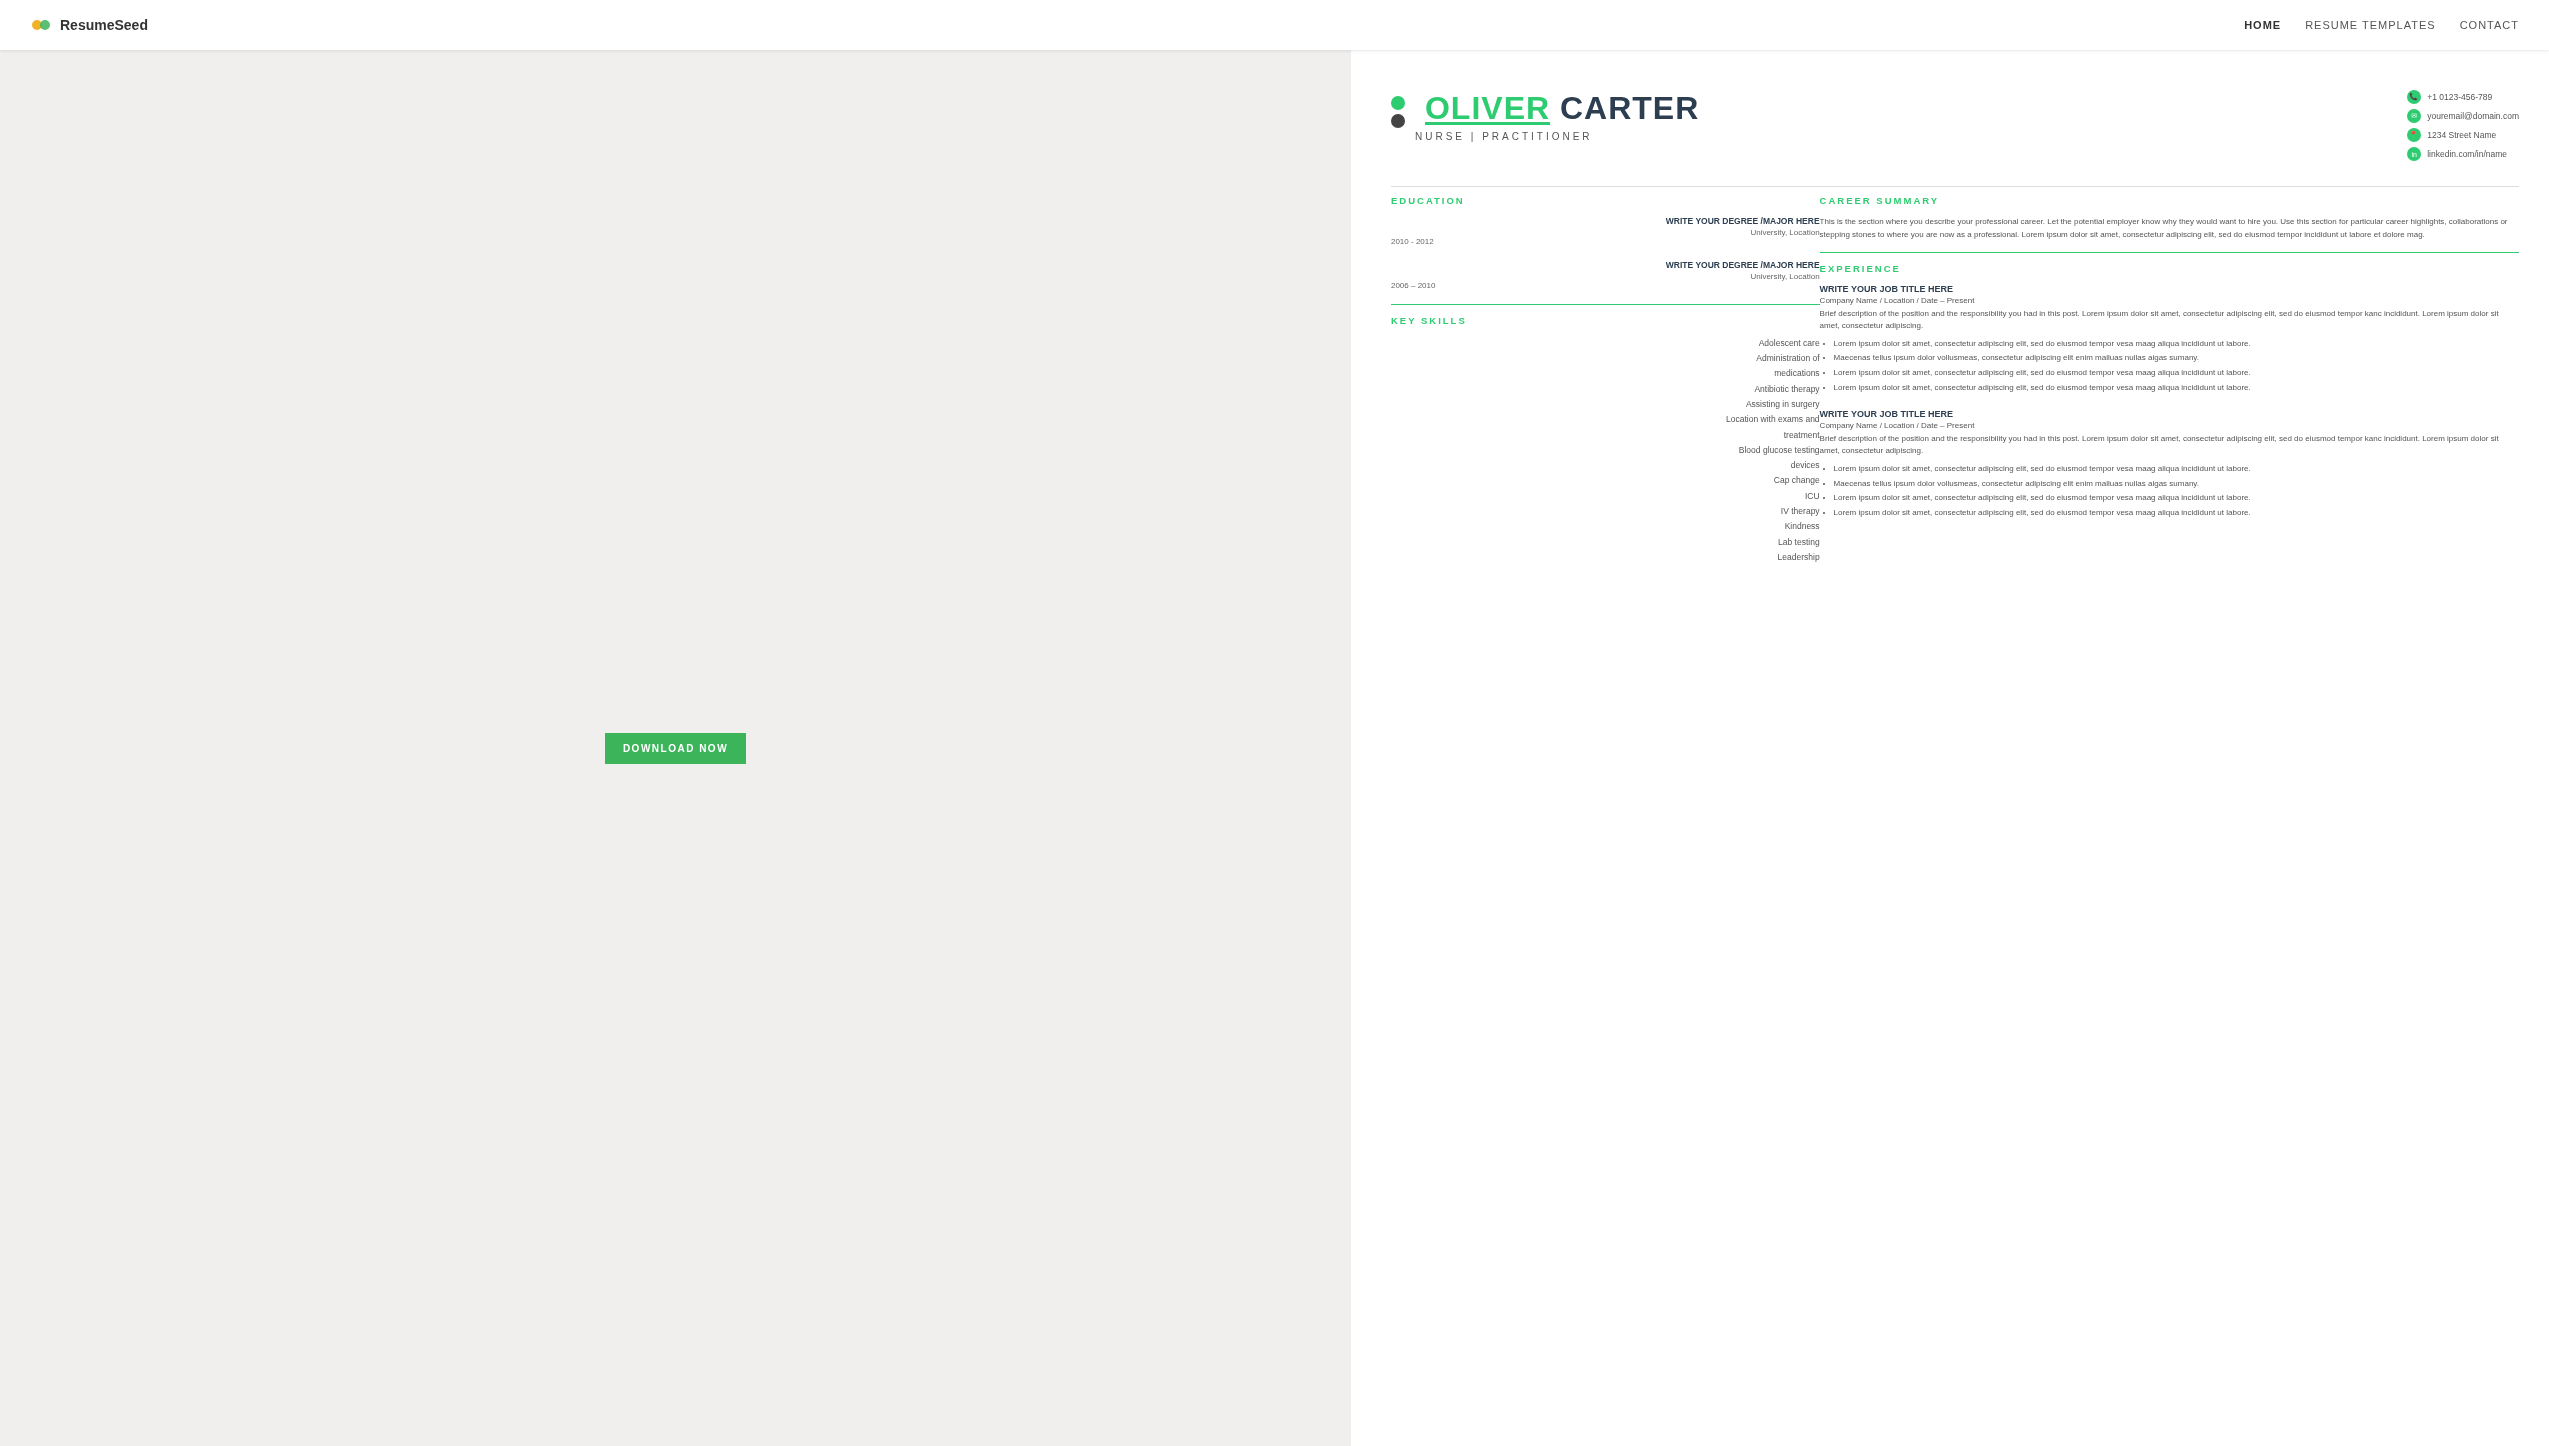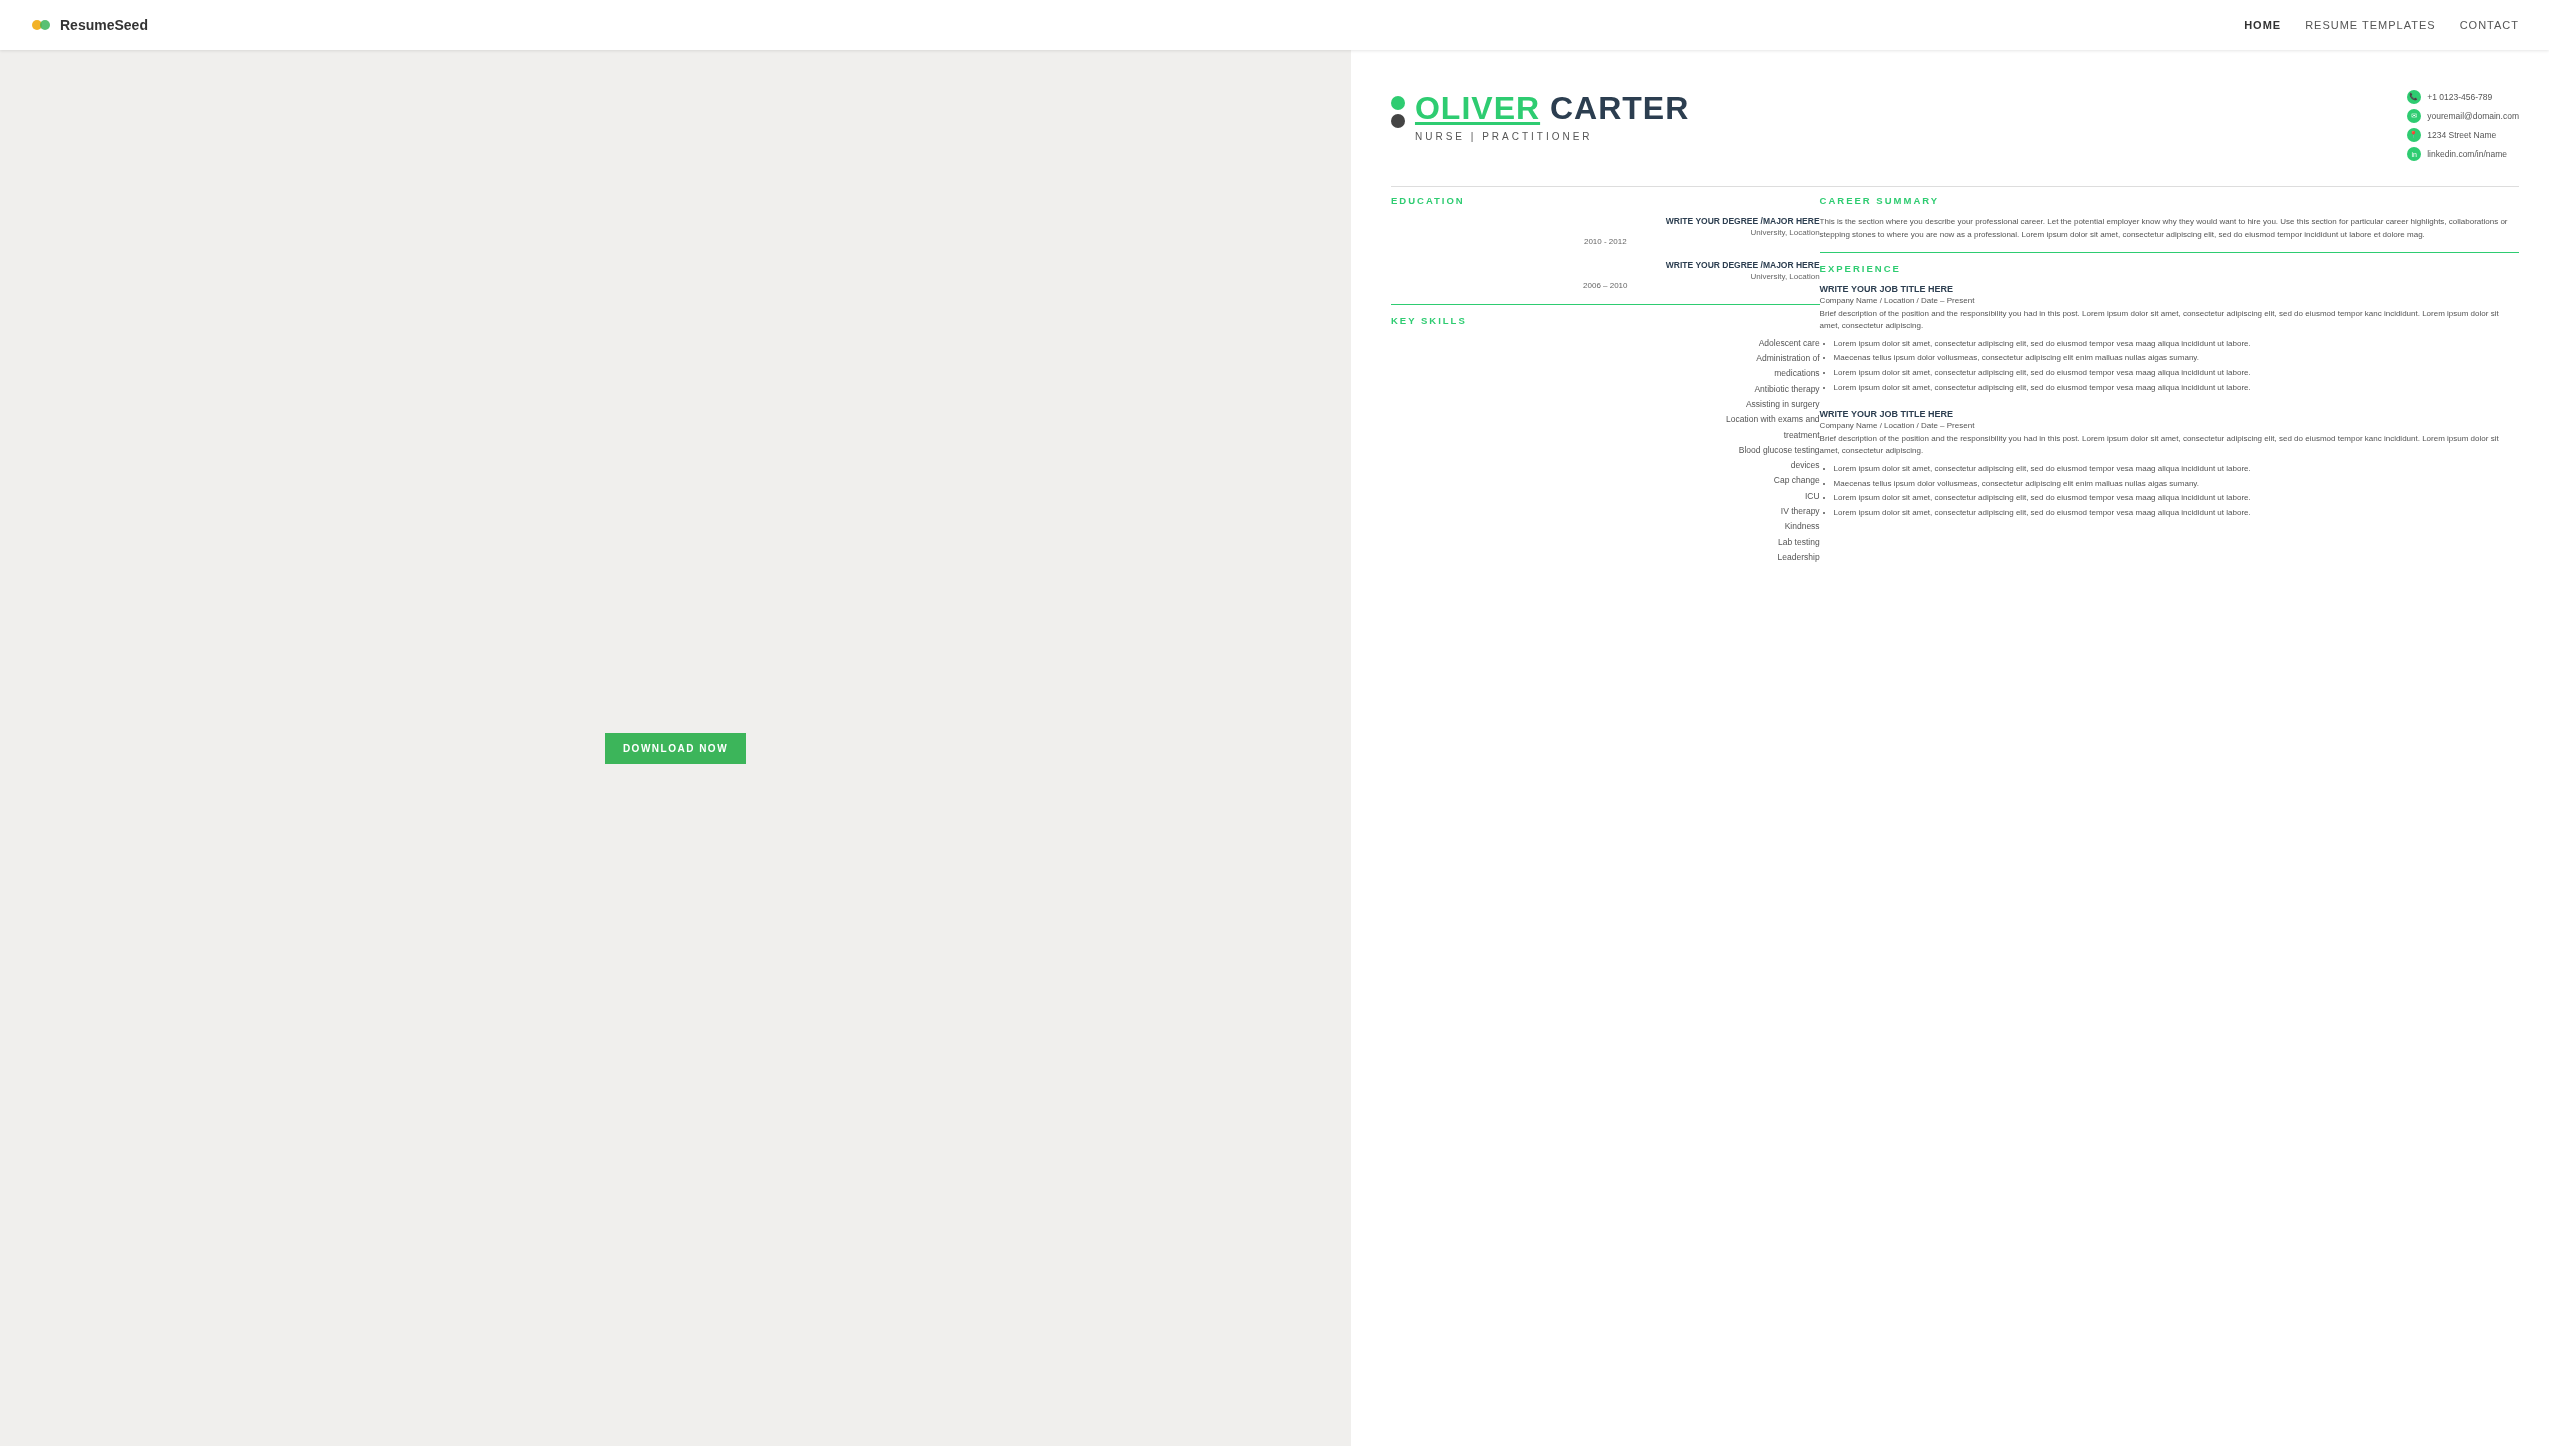--- a/index.html
+++ b/index.html
@@ -81,21 +81,21 @@
     }
     .dot-green {
       width: 14px; height: 14px; border-radius: 50%; background: #2ecc71;
     }
     .dot-dark {
       width: 14px; height: 14px; border-radius: 50%; background: #444;
     }
     .resume-name {
       font-size: 32px; font-weight: 300; letter-spacing: 1px;
     }
-    .resume-name .first { color: #2ecc71; font-weight: 700; text-decoration: underline; text-underline-offset: 3px; }
+    .resume-name .first { color: #2ecc71; font-weight: 700; text-decoration: underline; text-underline-offset: 3px; margin-left: 10px; }
     .resume-name .last { color: #2c3e50; font-weight: 700; }
     .resume-title-line {
       font-size: 10px; letter-spacing: 3px; color: #555; margin-top: 4px;
     }
 
     .resume-contact-block {
       font-size: 8.5px; color: #555; text-align: left;
     }
     .resume-contact-item {
       display: flex; align-items: center; gap: 6px; margin-bottom: 5px;
@@ -132,21 +132,21 @@
       margin-bottom: 14px;
     }
     .edu-degree {
       font-size: 8.5px; font-weight: bold; color: #2c3e50;
       text-align: right; line-height: 1.4;
     }
     .edu-school {
       font-size: 8px; color: #666; text-align: right;
     }
     .edu-year {
-      font-size: 8px; color: #666; text-align: center;
+      font-size: 8px; color: #666; text-align: left;
     }
 
     .col-divider {
       border: none; border-top: 1.5px solid #2ecc71; margin: 10px 0;
     }
 
     
     .skills-list {
       list-style: none; text-align: right;
     }

